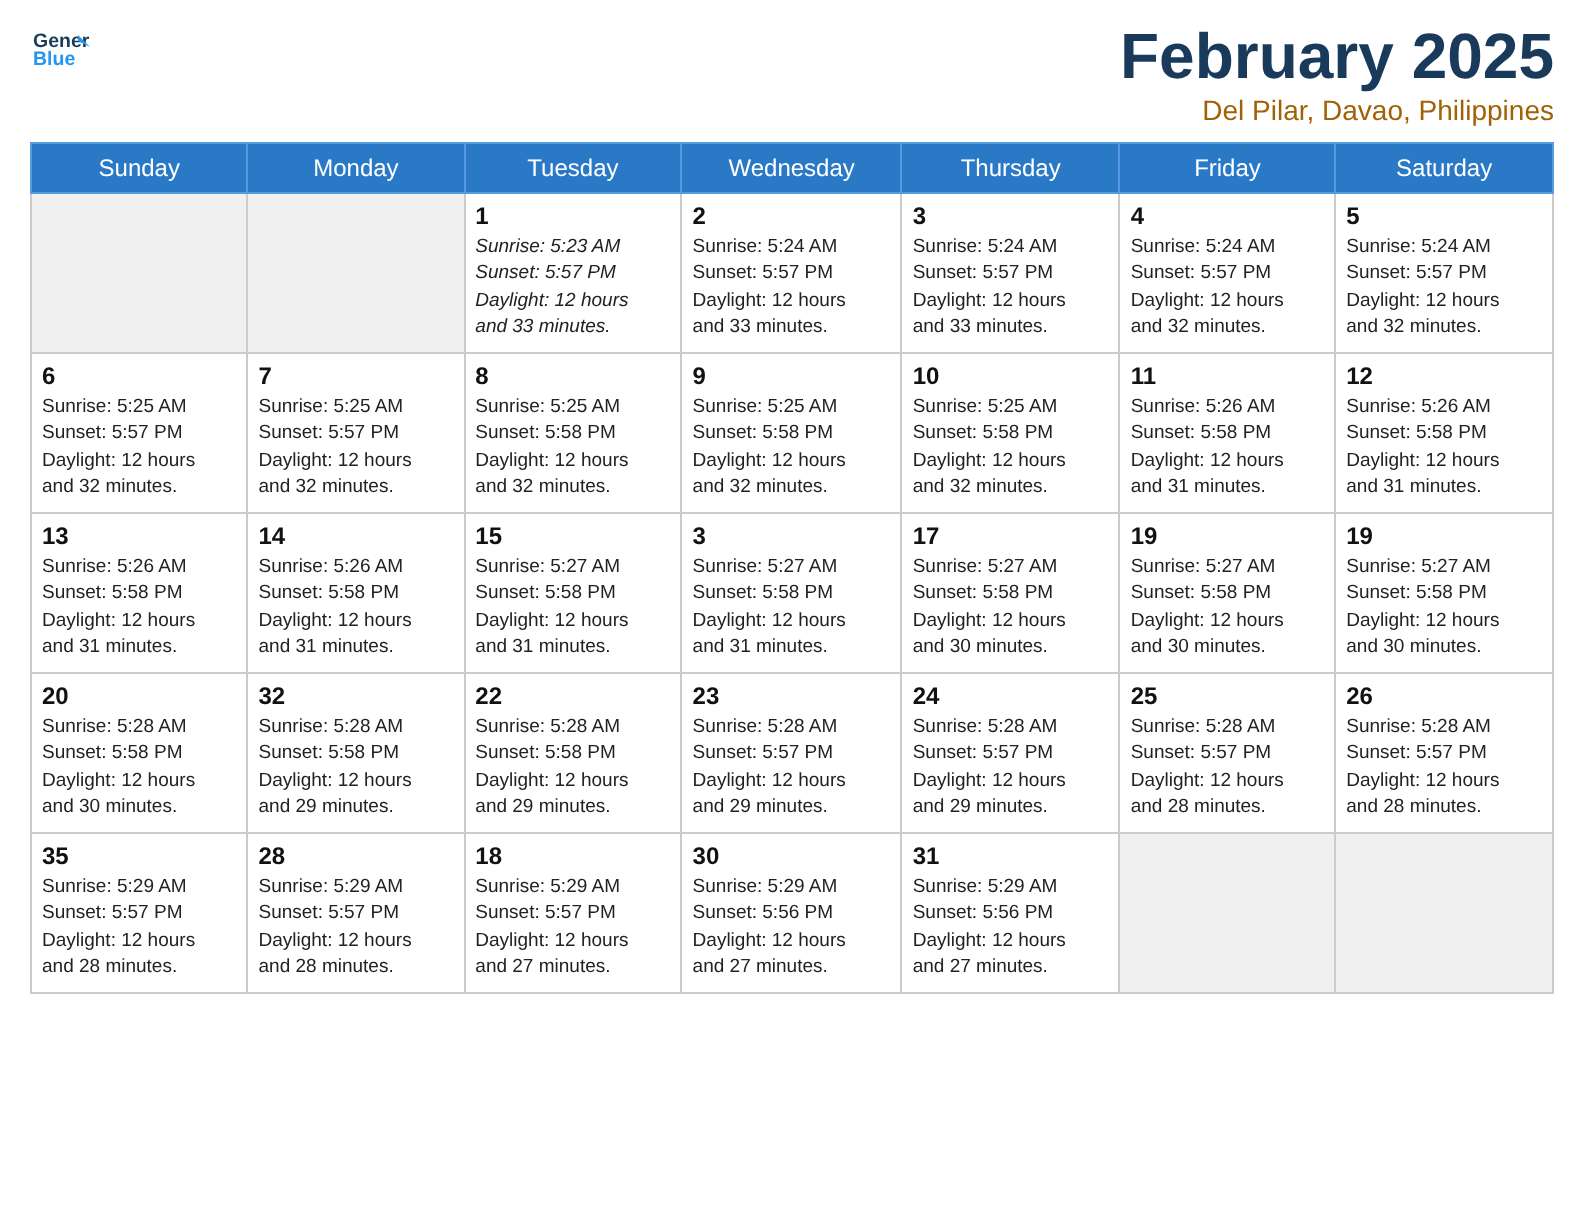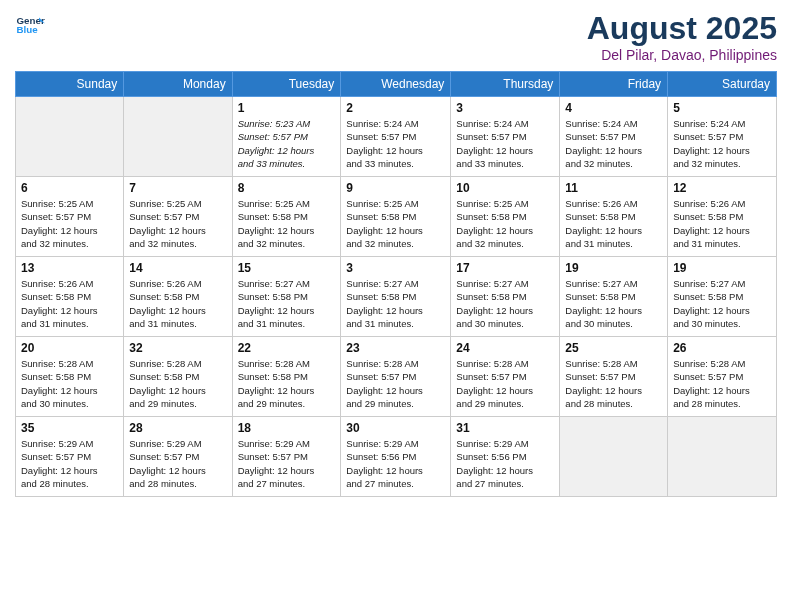--- a/index.html
+++ b/index.html
@@ -34,31 +34,31 @@
     .title-block {
       text-align: right;
     }
     .month-title {
       font-size: 32px;
       font-weight: bold;
       color: #1a3a5c;
     }
     .location {
       font-size: 14px;
-      color: #701a75;
+      color: #a16207;
     }
     .calendar {
       width: 100%;
       border-collapse: collapse;
       font-size: 10px;
     }
     .calendar th {
       background: #2979c7;
       color: #fff;
-      text-align: right;
+      text-align: center;
       padding: 5px 6px;
       font-size: 12px;
       font-weight: normal;
       border: 1px solid #5599e0;
     }
     .calendar td {
       border: 1px solid #ccc;
       vertical-align: top;
       padding: 4px 5px;
       width: 113px;
@@ -86,21 +86,21 @@
 <div class="page">
   <div class="header">
     <div class="logo">
       <svg class="logo-icon" viewBox="0 0 40 40">
         <text x="2" y="18" font-size="13" font-weight="bold" fill="#1a3a5c">General</text>
         <text x="2" y="30" font-size="13" font-weight="bold" fill="#2196F3">Blue</text>
         <polygon points="32,10 40,18 32,14" fill="#2196F3"></polygon>
       </svg>
     </div>
     <div class="title-block">
-      <div class="month-title">August 2025</div>
+      <div class="month-title">February 2025</div>
       <div class="location">Del Pilar, Davao, Philippines</div>
     </div>
   </div>
 
   <table class="calendar">
     <thead>
       <tr>
       <th>Sunday</th>
           <th>Monday</th>
           <th>Tuesday</th>

